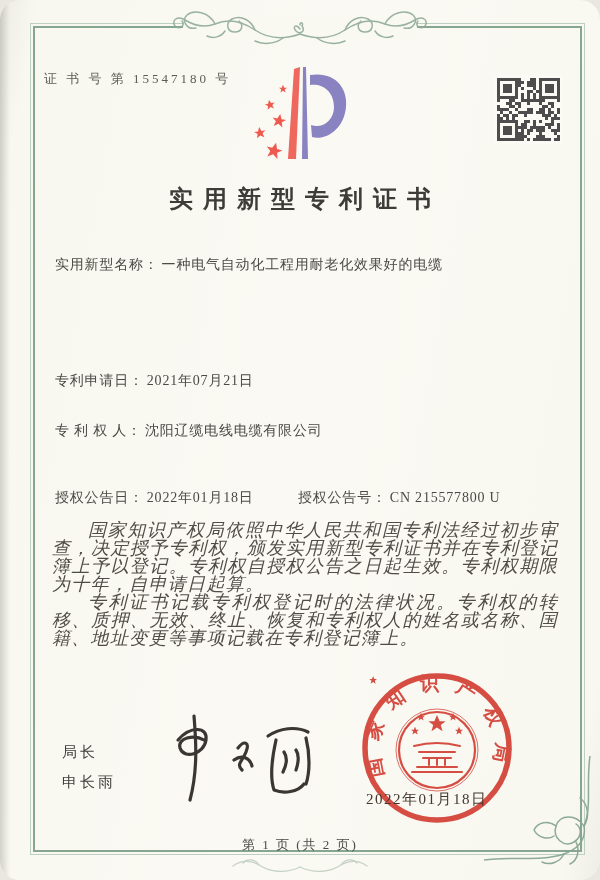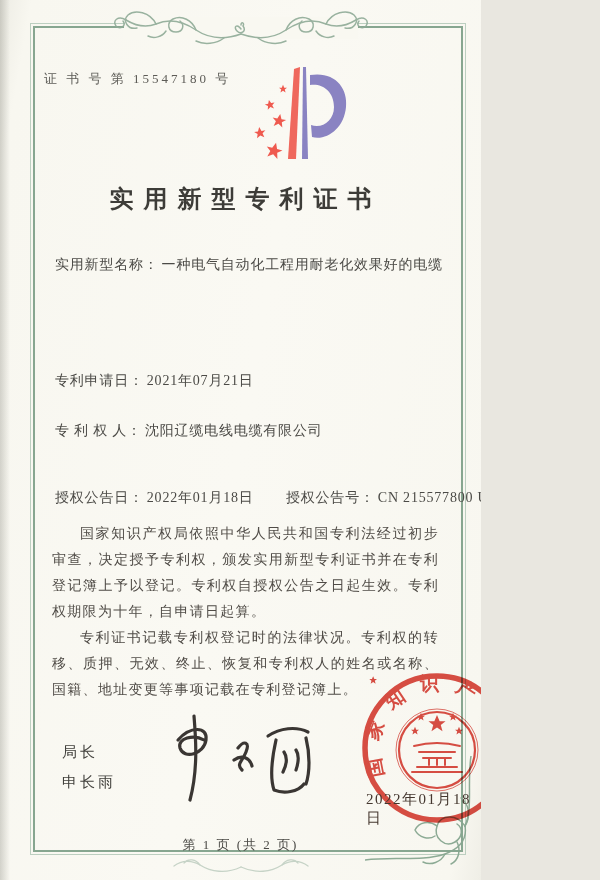--- a/index.html
+++ b/index.html
@@ -1,42 +1,42 @@
 <!DOCTYPE html>
 <html><head>
 <meta charset="utf-8">
 <style>
   html,body{margin:0;padding:0;background:#e9e7e0;}
-  .page{position:relative;width:481px;height:880px;overflow:hidden;
+  .page{position:relative;width:600px;height:880px;overflow:hidden;
         background:linear-gradient(100deg,#edece4 0%,#f8f7f0 5%,#faf9f3 50%,#f8f7f0 95%,#efeee6 100%);
-        font-family:"Liberation Serif","DejaVu Serif",serif;}
+        font-family:"Liberation Serif","DejaVu Serif",serif;border-radius:20px;}
   .page::before{content:"";position:absolute;left:0;top:0;bottom:0;width:10px;
         background:linear-gradient(90deg,rgba(110,110,100,.28),rgba(110,110,100,0));pointer-events:none;z-index:9;}
   
   .frame-outer{position:absolute;top:23px;left:30px;right:15px;bottom:25px;border:1px solid #bccfc0;}
   .frame-inner{position:absolute;inset:2px;border:2px solid #87a690;}
   
   .ornament-top{position:absolute;top:1px;left:50%;transform:translateX(-50%);z-index:3;}
   .ornament-corner{position:absolute;right:4px;bottom:12px;z-index:2;}
   .ornament-bottom{position:absolute;top:856px;left:50%;transform:translateX(-50%);opacity:.55;}
   
   .cert-no{position:absolute;left:44px;top:70px;font-size:13px;letter-spacing:3px;color:#5d5c57;}
   .logo{position:absolute;left:250px;top:63px;}
   .qr{position:absolute;left:494px;top:75px;padding:3px;background:#fbfaf5;
       display:grid;grid-template-columns:repeat(21,3px);grid-auto-rows:3px;}
   .qm{background:#4d4d4d;}
   .title{position:absolute;left:0;right:0;top:183px;text-align:center;font-size:24px;font-weight:700;
          letter-spacing:10px;text-indent:10px;color:#3d3c38;}
   
   .row{position:absolute;left:55px;right:36px;font-size:14px;color:#4b4a46;letter-spacing:.8px;white-space:nowrap;}
   .row .lbl{margin-right:3px;}
-  .row .lbl2{margin-left:28px;margin-right:3px;}
+  .row .lbl2{margin-left:40px;margin-right:3px;}
   
-  .paras{position:absolute;left:52px;right:42px;top:521px;font-size:14px;line-height:26px;
-         letter-spacing:1.3px;color:#504c47;text-align:justify;}
+  .paras{position:absolute;left:52px;right:42px;top:521px;font-size:18px;line-height:18px;
+         letter-spacing:1.3px;color:#504c47;font-style:italic;text-align:justify;}
   .paras p{margin:0;text-indent:2em;}
   
   .director{position:absolute;left:62px;top:737px;font-size:15px;line-height:30px;letter-spacing:3px;color:#3f3e3a;}
   .signature{position:absolute;left:150px;top:710px;}
   .seal{position:absolute;left:350px;top:661px;mix-blend-mode:multiply;opacity:.95;z-index:4;}
   .seal-date{position:absolute;left:366px;top:790px;font-size:15px;letter-spacing:1.5px;color:#44372f;z-index:5;}
   .footer{position:absolute;left:0;right:0;top:836px;text-align:center;font-size:13px;letter-spacing:2px;color:#4b4a46;}
 </style>
 </head>
 <body>

